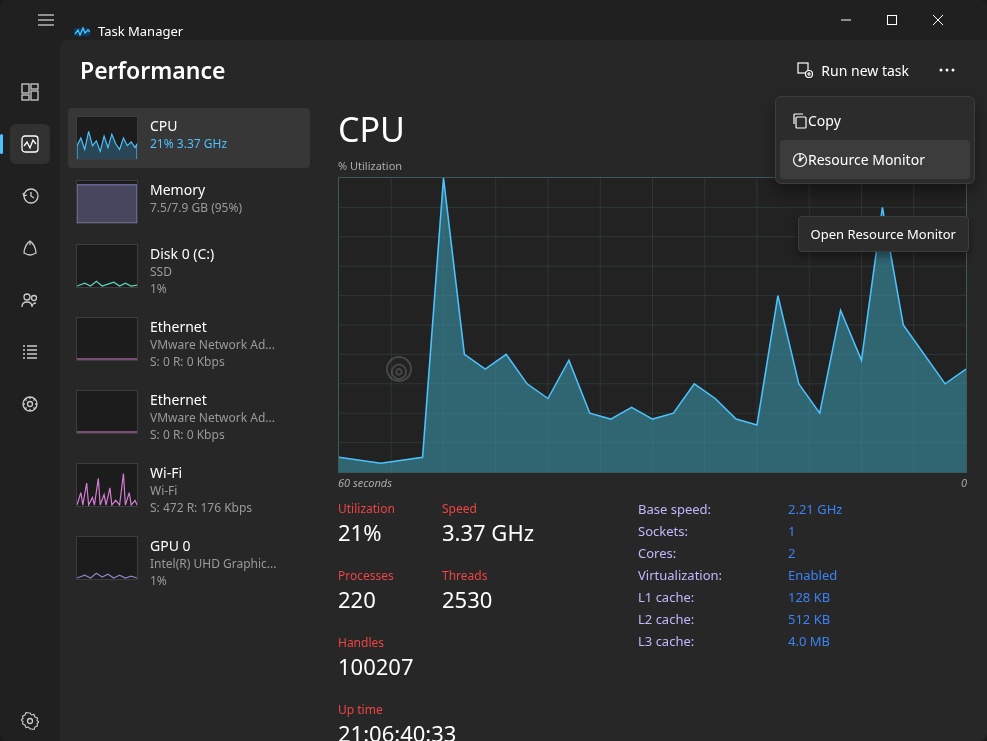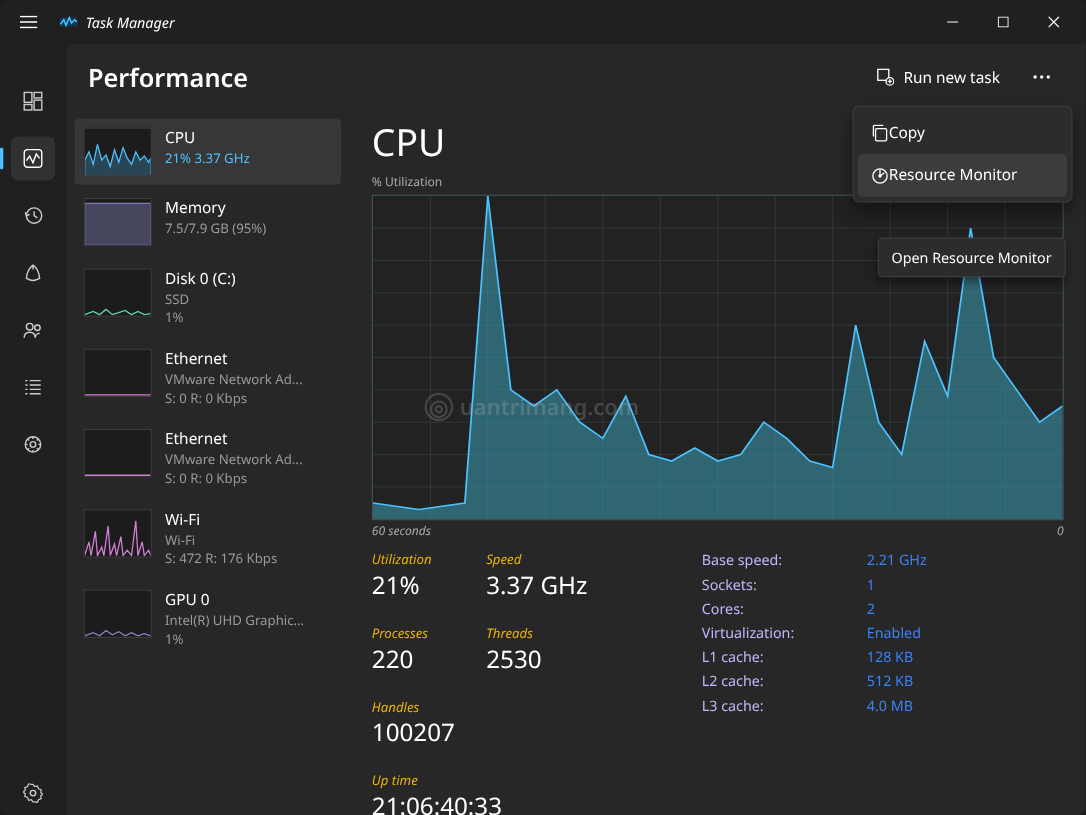--- a/index.html
+++ b/index.html
@@ -1,20 +1,20 @@
 <!DOCTYPE html>
 <html><head>
 <meta charset="utf-8">
 <style>
 * { margin: 0; padding: 0; box-sizing: border-box; font-family: "Segoe UI", system-ui, sans-serif; }
 body { background: #1a1a1a; color: #fff; width: 987px; height: 741px; overflow: hidden; position: relative; }
 .window { display: flex; flex-direction: column; height: 100%; background: #202020; border-radius: 8px; overflow: hidden; }
 
 
-.titlebar { display: flex; align-items: center; height: 40px; padding: 0 6px; font-style: italic; }
+.titlebar { display: flex; align-items: flex-end; height: 40px; padding: 0 26px; }
 .hamburger { width: 40px; height: 40px; display: flex; align-items: center; justify-content: center; cursor: pointer; }
 .titleicon { width: 16px; height: 16px; margin: 0 8px; }
 .titletext { font-size: 13px; }
 .titlespacer { flex: 1; }
 .winbtn { width: 46px; height: 40px; display: flex; align-items: center; justify-content: center; cursor: pointer; }
 
 
 .body { display: flex; flex: 1; min-height: 0; }
 .navrail { width: 60px; background: #202020; display: flex; flex-direction: column; align-items: center; padding-top: 32px; gap: 12px; }
 .navbtn { width: 40px; height: 40px; display: flex; align-items: center; justify-content: center; border-radius: 6px; cursor: pointer; }
@@ -58,21 +58,21 @@
 .detailsub { font-size: 17px; color: #ddd; margin-left: auto; white-space: nowrap; overflow: hidden; }
 .chartlabel { font-size: 11px; color: #aaa; margin-top: 6px; }
 .chart { height: 296px; border: 1px solid #3d5a5a; margin-top: 4px; position: relative; background: #222; }
 .chart svg { width: 100%; height: 100%; display: block; }
 .chartaxis { display: flex; justify-content: space-between; font-size: 11px; color: #aaa; margin-top: 2px; font-style: italic; }
 
 
 .stats { display: flex; gap: 40px; margin-top: 10px; }
 .leftstats { display: flex; flex-wrap: wrap; gap: 20px 24px; width: 260px; }
 .statblock { min-width: 80px; }
-.statlabel { font-size: 12px; color: #eab308; font-style: italic; }
+.statlabel { font-size: 12px; color: #ef4444; }
 .statval { font-size: 22px; }
 .uptime { width: 100%; }
 .rightstats { display: flex; flex-direction: column; gap: 4px; font-size: 13px; }
 .kv { display: flex; }
 .kv .k { width: 150px; color: #c4b5fd; }
 .kv .v { color: #3b82f6; }
 
 .watermark { position: absolute; left:386px; top:356px; color: rgba(200,200,200,.22); font-size: 20px; font-weight: 600; display: flex; align-items: center; gap: 6px; pointer-events: none; }
 .watermark .wmicon { width: 26px; height: 26px; border: 2px solid rgba(200,200,200,.22); border-radius: 50%; display:flex; align-items:center; justify-content:center; }
 
@@ -401,14 +401,13 @@
               </div>
           </div>
         </div>
       </div>
     </div>
   </div>
 </div>
 
 <div class="watermark">
   <span class="wmicon">◎</span>
-  <span>uantrimang.com</span>
 </div>
 
 </body></html>

